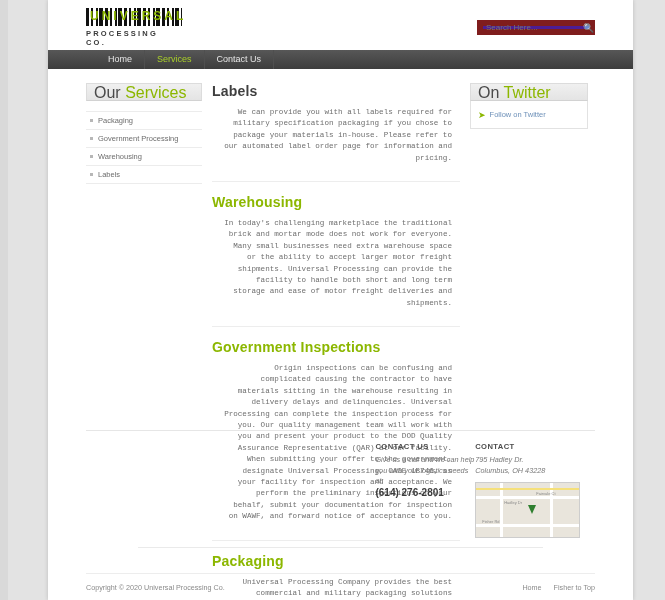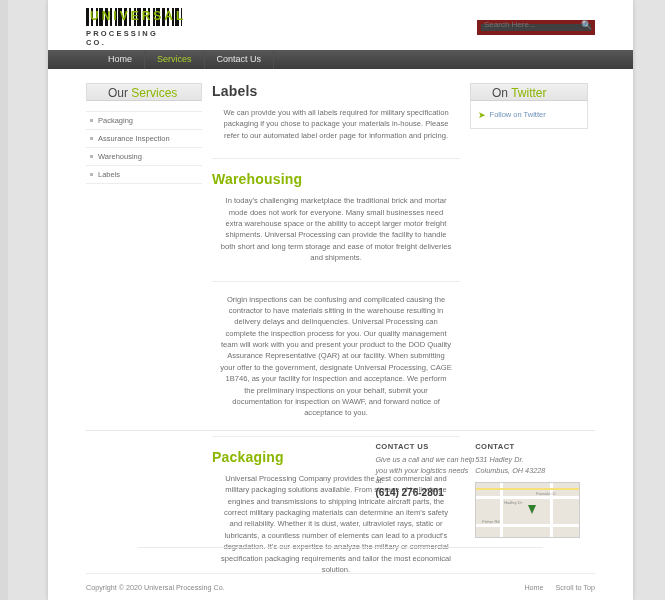--- a/index.html
+++ b/index.html
@@ -76,23 +76,23 @@
   .logo-sub {
     margin-top: 3px;
     font-size: 7.5px;
     letter-spacing: 2.2px;
     color: #3a3a3a;
     font-weight: bold;
   }
   .search-box {
     position: absolute; right: 38px; top: 20px;
     width: 118px; height: 15px;
-    border: 4px solid #7f1d1d;
-    background: #404040;
-    display: flex; align-items: flex-end;
+    border: 6px solid #7f1d1d;
+    background: #4c1d95;
+    display: flex; align-items: center;
   }
   .search-box input {
     border: 0; outline: 0;
     font-size: 8px;
     color: #9a9a9a;
     padding: 0 3px;
     width: 100px;
     height: 13px;
     font-family: "Liberation Sans", sans-serif;
     background: transparent;
@@ -136,22 +136,22 @@
   .col-left { width: 116px; }
   .col-mid { width: 248px; }
   .col-right { width: 118px; }
 
   .panel-head {
     background: linear-gradient(#f0f0f0, #e4e4e4);
     border: 1px solid #dcdcdc;
     border-bottom: 1px solid #d2d2d2;
     height: 18px;
     line-height: 18px;
-    padding: 0 21px;
-    font-size: 12px;
+    padding: 0 7px;
+    font-size: 16px;
     color: #4a4a4a;
   }
   .panel-head .accent { color: #8cb700; }
   .panel-body {
     border: 1px solid #e2e2e2;
     border-top: 0;
     background: #fbfbfb;
     padding: 7px;
     font-size: 7.5px;
     line-height: 1.45;
@@ -185,21 +185,22 @@
     font-weight: bold;
     letter-spacing: .2px;
   }
   .section h2.green { color: #8cb700; }
   .section h2.dark { color: #3f3f3f; }
   .section p {
     margin: 8px;
     font-size: 7.6px;
     line-height: 1.5;
     color: #6f6f6f;
-    text-align: center;
+    text-align: right;
+    font-family: Liberation Mono, monospace;
   }
   .rule {
     height: 1px; background: #ededed;
     margin: 13px 0 12px 0;
   }
 
   .twitter-body {
     border: 1px solid #e2e2e2;
     border-top: 0;
     background: #fff;
@@ -333,38 +334,39 @@
         </div>
 
         <div class="cols">
 
           <div class="col-left">
             <div class="panel-head">
               <span>Our </span><span class="accent">Services</span>
             </div>
             <ul class="side-list">
               <li>Packaging</li>
-              <li>Assurance Inspection</li>
+              <li>Government Processing</li>
               <li>Warehousing</li>
               <li>Labels</li>
             </ul>
           </div>
 
           <div class="col-mid">
             <div class="section">
               <h2 class="dark">Labels</h2>
               <p>We can provide you with all labels required for military specification packaging if you chose to package your materials in-house. Please refer to our automated label order page for information and pricing.</p>
             </div>
             <div class="rule"></div>
             <div class="section">
               <h2 class="green">Warehousing</h2>
               <p>In today's challenging marketplace the traditional brick and mortar mode does not work for everyone. Many small businesses need extra warehouse space or the ability to accept larger motor freight shipments. Universal Processing can provide the facility to handle both short and long term storage and ease of motor freight deliveries and shipments.</p>
             </div>
             <div class="rule"></div>
             <div class="section">
+              <h2 class="green">Government Inspections</h2>
               <p>Origin inspections can be confusing and complicated causing the contractor to have materials sitting in the warehouse resulting in delivery delays and delinquencies. Universal Processing can complete the inspection process for you. Our quality management team will work with you and present your product to the DOD Quality Assurance Representative (QAR) at our facility. When submitting your offer to the government, designate Universal Processing, CAGE 1B746, as your facility for inspection and acceptance. We perform the preliminary inspections on your behalf, submit your documentation for inspection on WAWF, and forward notice of acceptance to you.</p>
             </div>
             <div class="rule"></div>
             <div class="section">
               <h2 class="green">Packaging</h2>
               <p>Universal Processing Company provides the best commercial and military packaging solutions available. From storage of bulky large engines and transmissions to shipping intricate aircraft parts, the correct military packaging materials can determine an item's safety and reliability. Whether it is dust, water, ultraviolet rays, static or lubricants, a countless number of elements can lead to a product's degradation. It's our expertise to analyze the military or commercial specification packaging requirements and tailor the most economical solution.</p>
             </div>
           </div>
 
           <div class="col-right">
@@ -383,42 +385,42 @@
           <div class="footer-sep"></div>
           <div class="footer-cols">
             <div class="f-spacer"></div>
             <div class="f-contact">
               <div class="f-title">CONTACT US</div>
               <div class="f-text">Give us a call and we can help you with your logistics needs at:</div>
               <div class="f-phone">(614) 276-2801</div>
             </div>
             <div class="f-loc">
               <div class="f-title">CONTACT</div>
-              <div class="f-text">531 Hadley Dr.</div>
+              <div class="f-text">795 Hadley Dr.</div>
               <div class="f-text">Columbus, OH 43228</div>
               <div class="map">
                 <div class="road-h" style="top:13px;"></div>
                 <div class="road-h" style="top:41px;"></div>
                 <div class="road-v" style="left:24px;"></div>
                 <div class="road-v" style="left:74px;"></div>
                 <div class="road-y" style="left:0;top:5px;right:0;height:2px;"></div>
                 <div class="lbl" style="left:60px;top:8px;">Fairvale Ct</div>
                 <div class="lbl" style="left:6px;top:36px;">Fisher Rd</div>
                 <div class="lbl" style="left:28px;top:17px;">Hadley Dr</div>
                 <div class="pin"></div>
               </div>
             </div>
           </div>
           <div class="tagline-rule"></div>
           <div class="copy-sep"></div>
           <div class="copyline">
             <span>Copyright © 2020 Universal Processing Co.</span>
             <span class="links">
               <span>Home</span>
-              <span>Scroll to Top</span>
+              <span>Fisher to Top</span>
             </span>
           </div>
         </div>
 
       </div>
     </div>
   </div>
 </div>
 
 </body></html>

